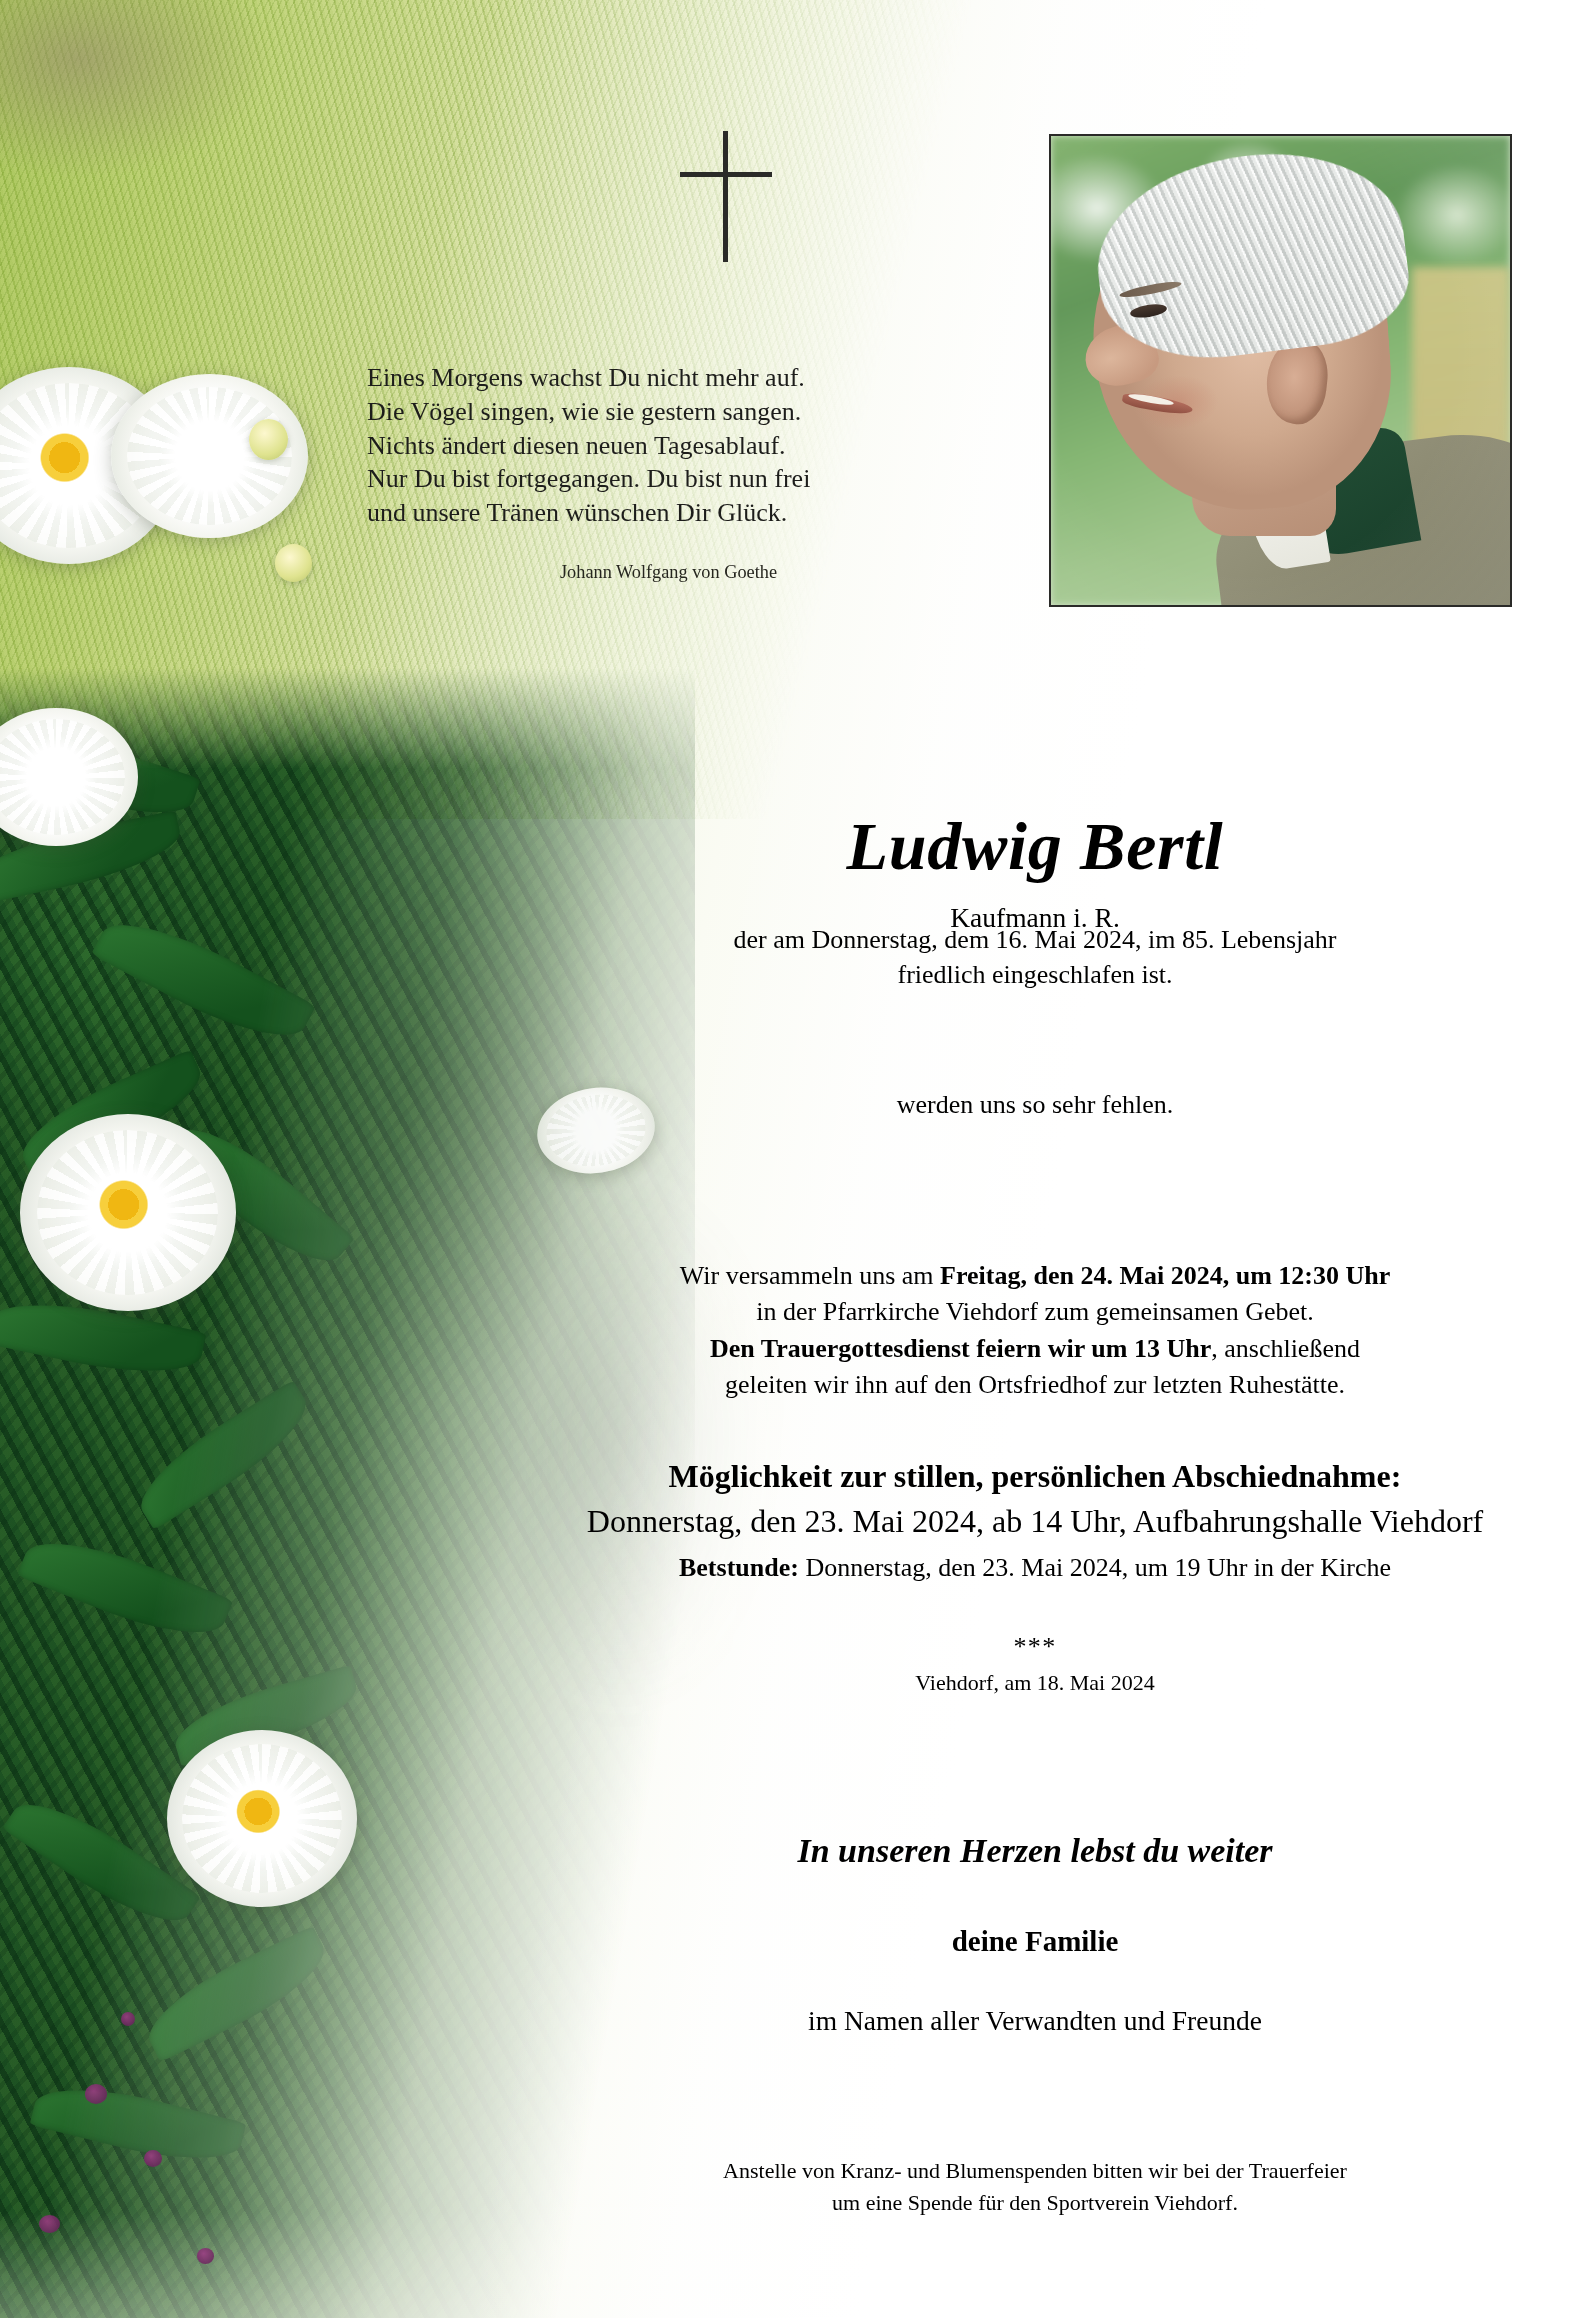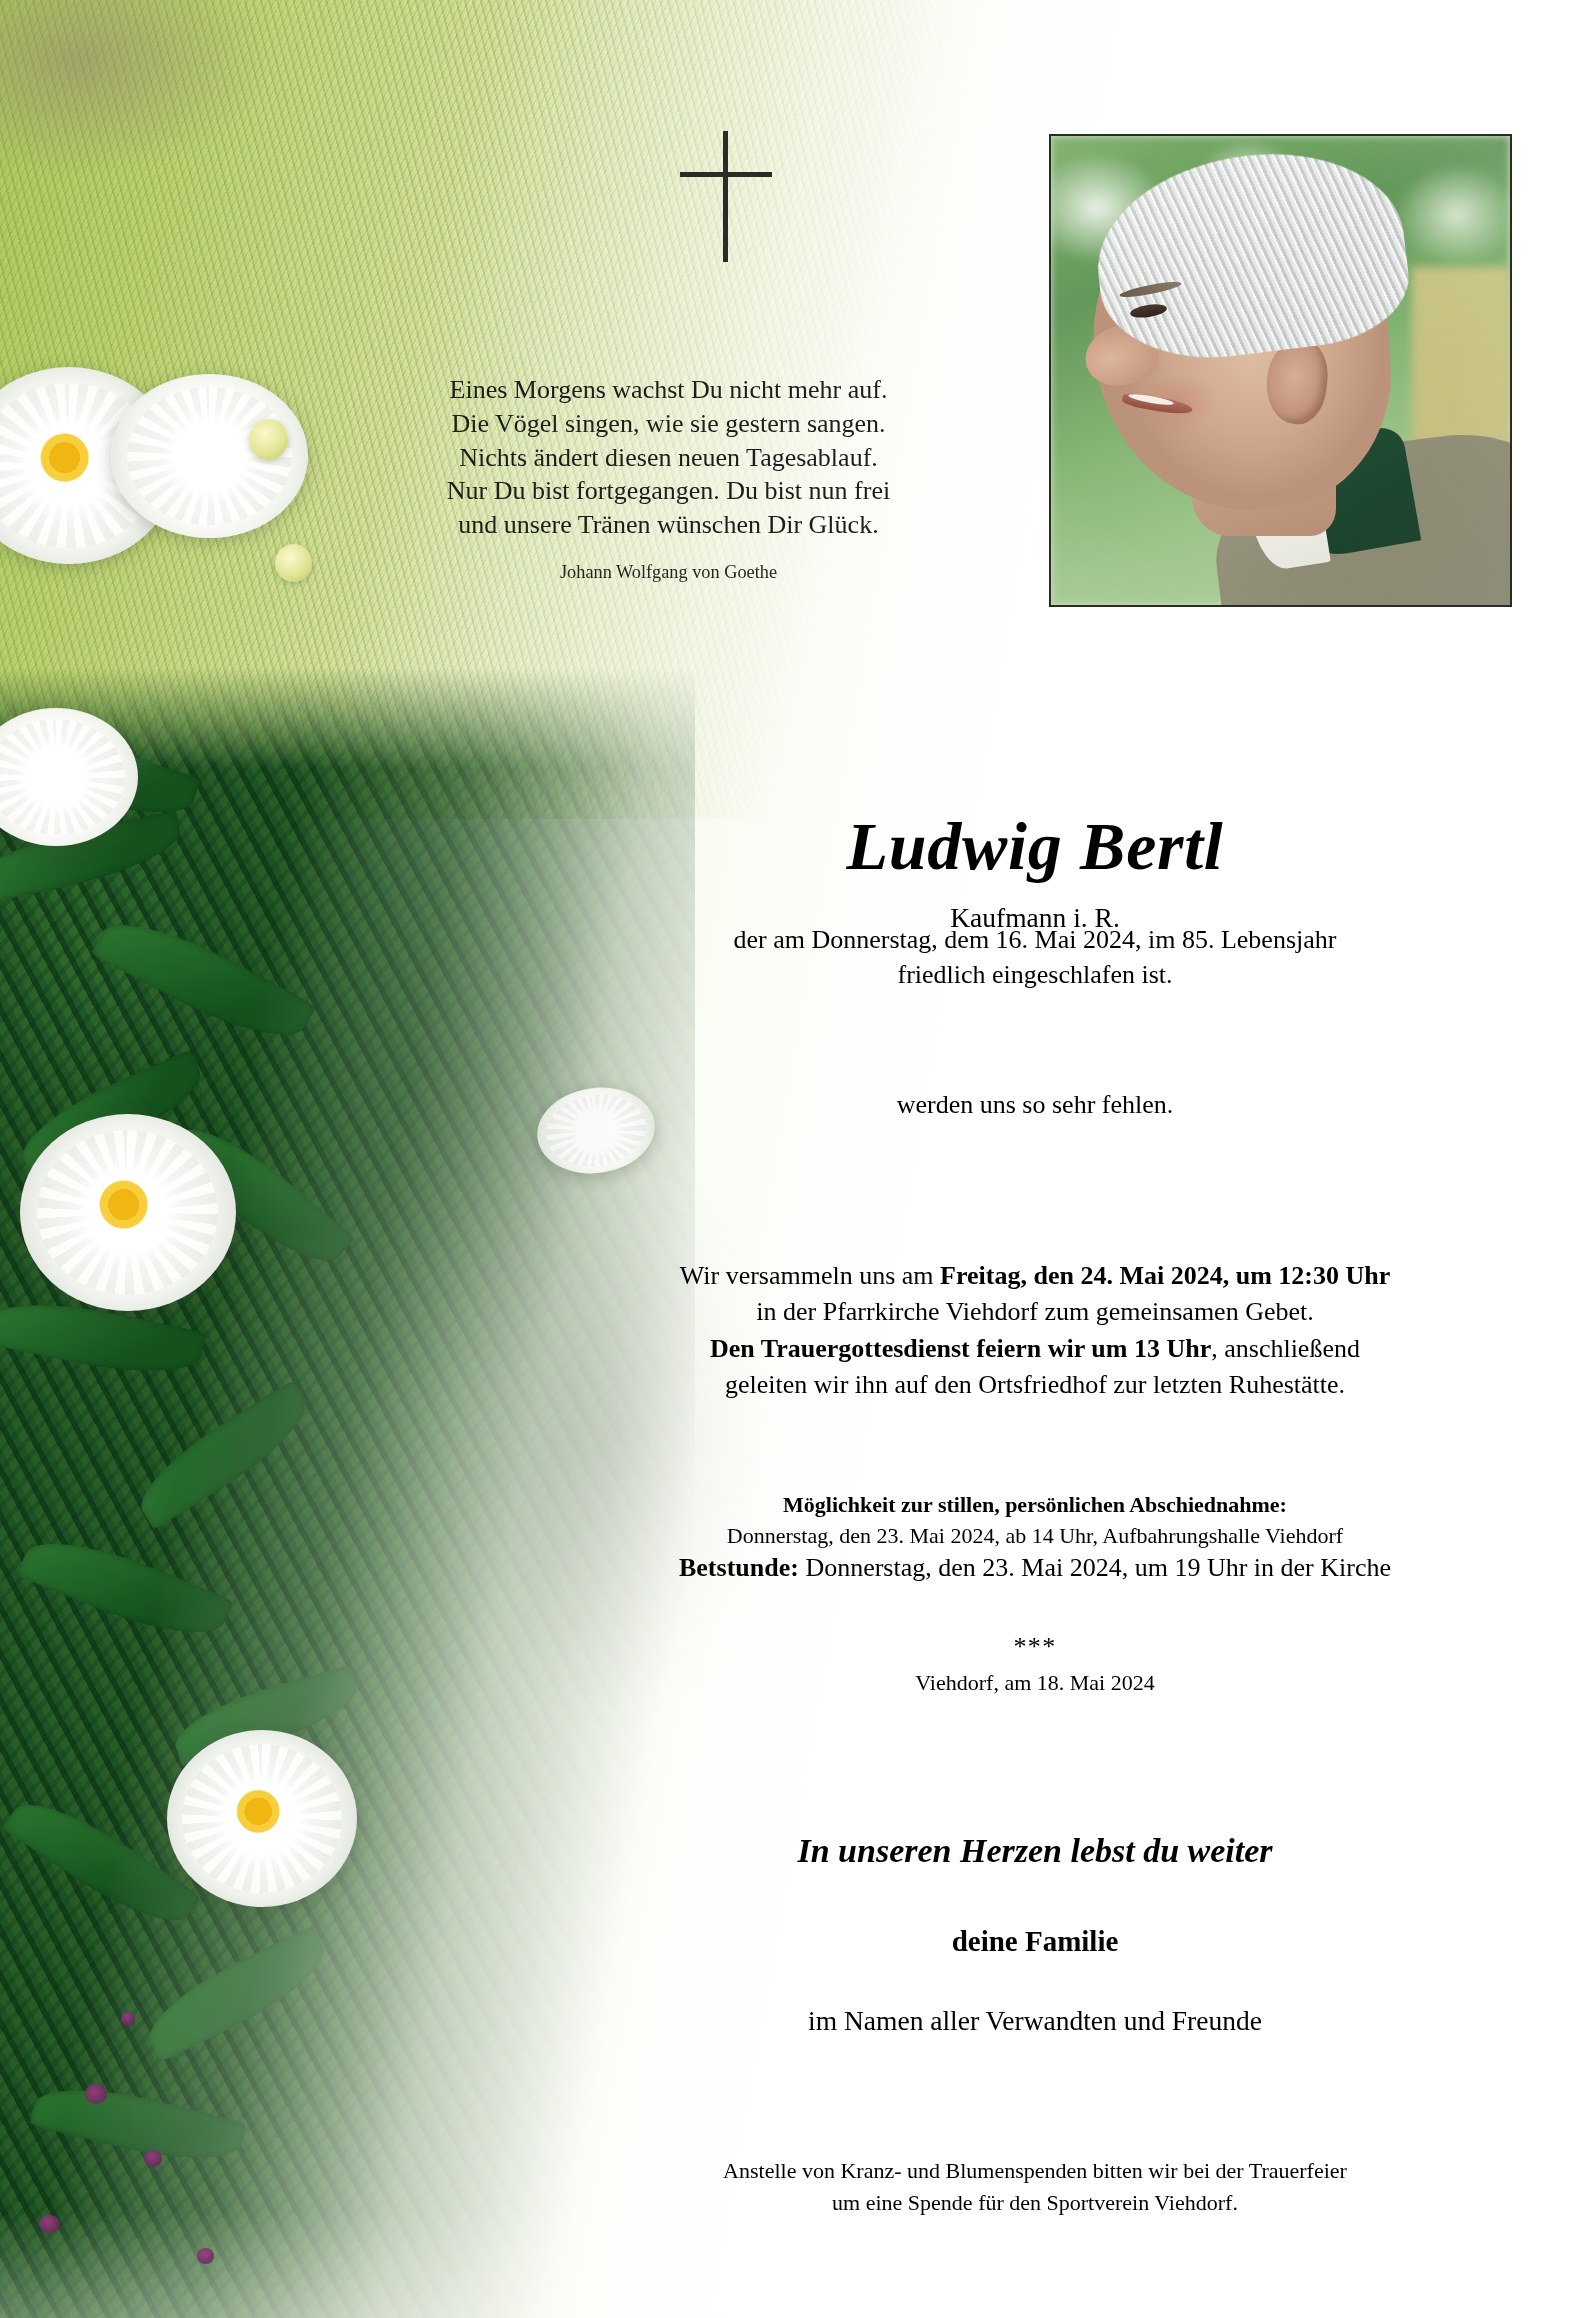--- a/index.html
+++ b/index.html
@@ -214,39 +214,39 @@
     position:absolute;left:77px;top:260px;width:46px;height:7.2px;
     background:#f4efe6;border-radius:50%;
     transform:rotate(10deg);
   }
   .portrait .ph-soft{
     position:absolute;inset:0;
     background:radial-gradient(ellipse 341px 367px at 197px 216px, rgba(255,255,255,0) 60%, rgba(255,255,255,0.10) 100%);
   }
 
   .poem{
-    position:absolute;left:367px;top:373px;width:603px;
-    text-align:center;
+    position:absolute;left:367px;top:361px;width:603px;
+    text-align:left;
     font-size:26px;line-height:1.30;
     color:#1d1d1b;
   }
   .poem .ln{display:block;white-space:nowrap;}
   .poem-author{
     position:absolute;left:367px;top:562px;width:603px;
     text-align:center;font-size:18.3px;color:#26261f;
   }
 
   .blk{position:absolute;width:1022px;left:524px;text-align:center;}
   .t-intro{top:718px;font-size:26px;}
   .t-name{top:807px;font-size:68px;font-weight:bold;font-style:italic;letter-spacing:0.7px;}
   .t-occ{top:902px;font-size:27.5px;}
   .t-died{top:922px;font-size:26px;line-height:1.36;}
   .t-miss{top:1087px;font-size:26px;line-height:1.36;}
   .t-service{top:1258px;font-size:26px;line-height:1.40;}
-  .t-viewing{top:1490px;font-size:22px;line-height:1.40;}
+  .t-viewing{top:1454px;font-size:32px;line-height:1.40;}
   .t-prayer{top:1553px;font-size:26px;}
   .t-stars{top:1632px;font-size:26px;letter-spacing:1.3px;}
   .t-place{top:1670px;font-size:22px;}
   .t-heart{top:1832px;font-size:34px;font-weight:bold;font-style:italic;}
   .t-family{top:1925px;font-size:29px;font-weight:bold;}
   .t-behalf{top:2005px;font-size:27.5px;}
   .t-donation{top:2155px;font-size:22px;line-height:1.45;}
 
   b{font-weight:bold;}
   .ln{display:block;}

